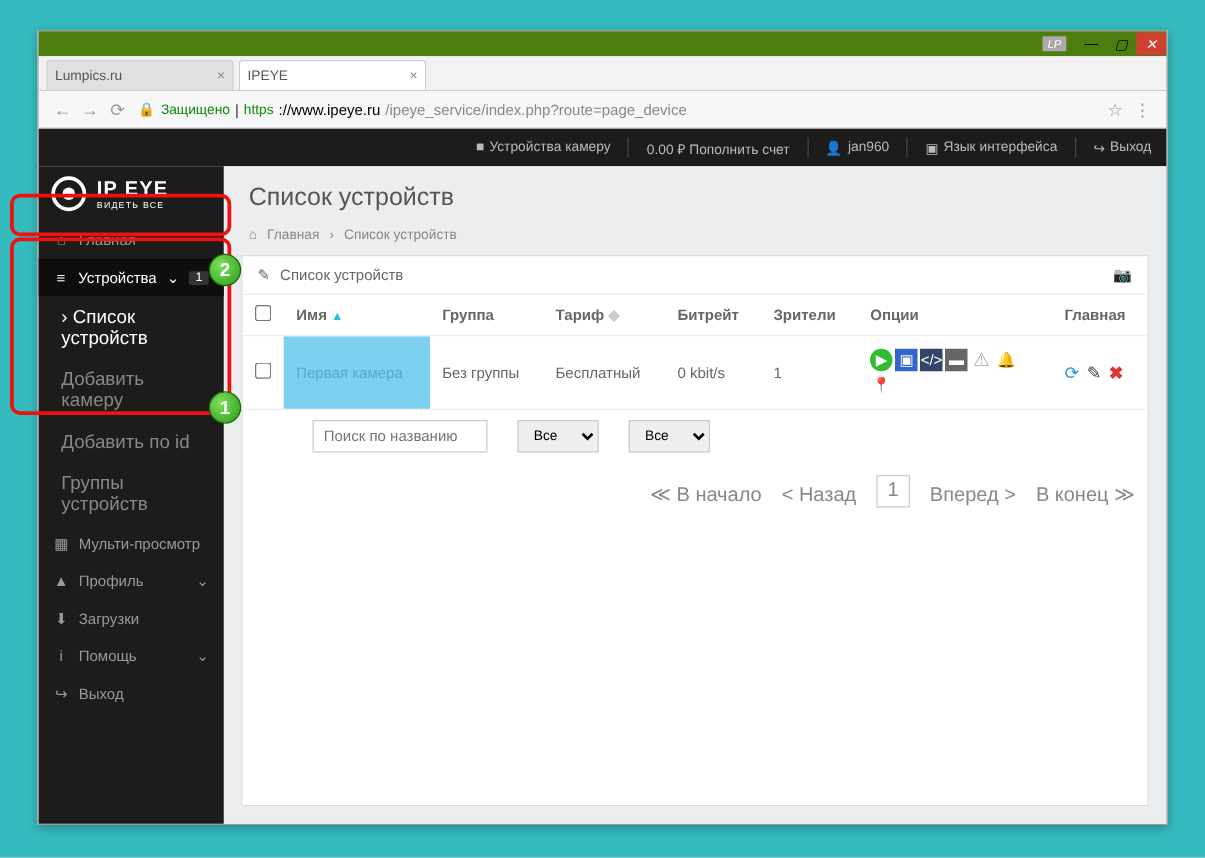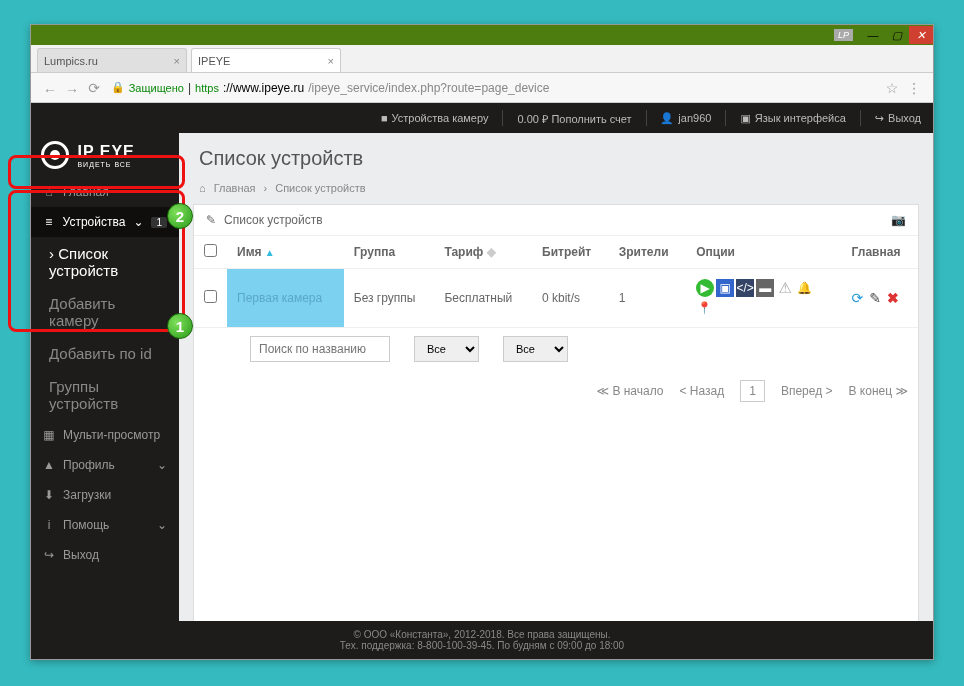--- a/index.html
+++ b/index.html
@@ -81,21 +81,21 @@
 .oi.bell { color: #aaa; }
 .oi.pin { color: #333; }
 .acts { display: flex; gap: 6px; font-size: 14px; }
 .acts .a { cursor: pointer; }
 .a.ref { color: #29d; } .a.ed { color: #444; } .a.del { color: #d33; font-weight: bold; }
 
 .filters { padding: 8px 10px; display: flex; gap: 24px; align-items: center; }
 .filters input { padding: 5px 8px; border: 1px solid #ccc; font-size: 12px; width: 140px; }
 .filters select { padding: 5px 16px 5px 8px; border: 1px solid #ccc; font-size: 11px; }
 
-.pager { padding: 10px; display: flex; justify-content: flex-end; gap: 16px; font-size: 12px; color: #888; align-items: center; }
+.pager { padding: 10px; display: flex; justify-content: flex-end; gap: 16px; font-size: 16px; color: #888; align-items: flex-end; }
 .pager .cur { border: 1px solid #ccc; padding: 3px 8px; }
 .pager a { color: #888; text-decoration: none; }
 
 .footer { background: #1e1c1a; color: #888; font-size: 10px; text-align: center; padding: 8px; position: absolute; bottom: 0; left: 0; right: 0; }
 </style>
 </head>
 <body>
 
 <div class="frame">
   <div class="titlebar">
@@ -271,22 +271,18 @@
           <a>≪ В начало</a>
           <a>&lt; Назад</a>
           <span class="cur">1</span>
           <a>Вперед &gt;</a>
           <a>В конец ≫</a>
         </div>
       </div>
     </div>
   </div>
 
-  <div class="footer">
-    <div>© ООО «Константа», 2012-2018. Все права защищены.</div>
-    <div>Тех. поддержка: 8-800-100-39-45. По будням с 09:00 до 18:00</div>
-  </div>
 </div>
 
 <div class="hl-red hl1"></div>
 <div class="hl-red hl2"></div>
 <div class="ann ann1">1</div>
 <div class="ann ann2">2</div>
 
 </body></html>

